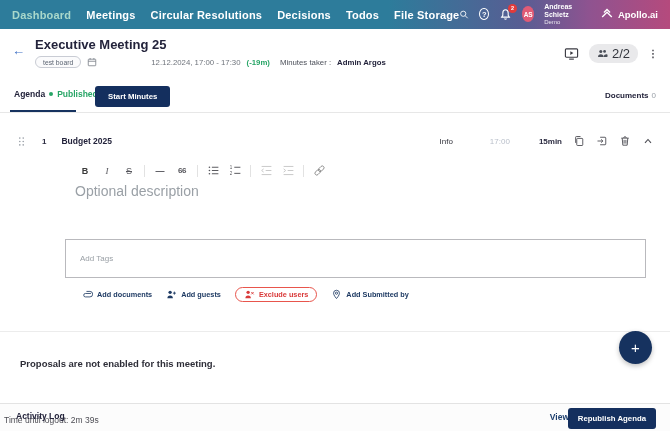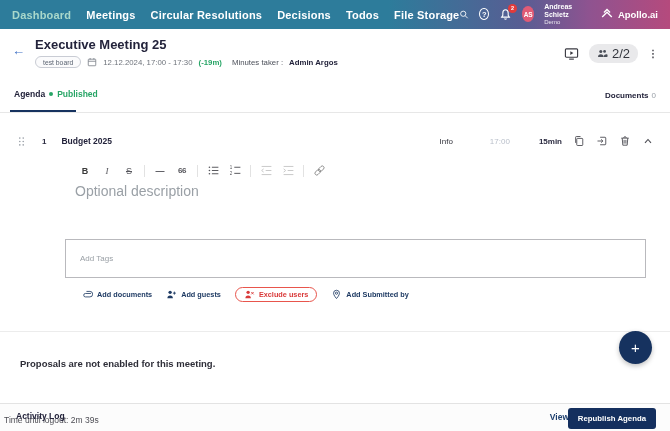--- a/index.html
+++ b/index.html
@@ -27,21 +27,21 @@
   .brand-wrap { display:flex; align-items:center; gap:4px; margin-left:4px; }
   .brand { font-size:9.5px; font-weight:700; color:#fff; }
   .help-circle { width:12px; height:12px; border:1.2px solid #fff; border-radius:50%;
     color:#fff; font-size:7.5px; font-weight:700; display:flex; align-items:center; justify-content:center; }
 
   
   .back-btn { position:absolute; left:12px; top:44px; font-size:13px; color:#3e6fc4; font-weight:700; cursor:pointer; line-height:1; }
   .page-title { position:absolute; left:35px; top:37px; font-size:13px; font-weight:700; color:#23233b; }
   .meta-row { position:absolute; left:35px; top:56px; display:flex; align-items:center; gap:6px; }
   .board-pill { border:1px solid #c9ccd4; border-radius:8px; padding:1.5px 7px; font-size:6.8px; color:#5b6472; background:#fbfbfc; }
-  .meta-date { font-size:7.8px; color:#6f747c; }
+  .meta-date { font-size:7.8px; color:#6f747c;margin-left:48px; }
   .meta-delta { font-size:7.8px; color:#27a566; font-weight:600; }
   .meta-minutes { font-size:7.8px; color:#4c505a; margin-left:4px; }
   .meta-taker { font-size:7.8px; color:#23233b; font-weight:700; }
   .header-right { position:absolute; right:12px; top:44px; display:flex; align-items:center; gap:10px; }
   .attend-pill { background:#e9e9eb; border-radius:9px; padding:2px 8px; display:flex; align-items:center; gap:4px; }
   .attend-count { font-size:13px; font-weight:400; color:#33363d; }
   .kebab { font-size:10px; color:#4a4a52; font-weight:700; letter-spacing:0; cursor:pointer; line-height:1; }
 
   
   .tabbar { position:absolute; top:80px; left:0; right:0; height:33px; border-bottom:1px solid #e7e7e7; background:#fff; }
@@ -182,20 +182,21 @@
     <span class="kebab">⋮</span>
   </div>
 
   <div class="tabbar">
     <div class="tab-agenda">
       <span class="tab-agenda-label">Agenda</span>
       <span class="status-dot"></span>
       <span class="tab-status">Published</span>
     </div>
     <div class="tab-underline"></div>
+    <button class="btn-start">Start Minutes</button>
     <div class="docs-wrap">
       <span class="docs-label">Documents</span>
       <span class="docs-count">0</span>
     </div>
   </div>
 
   <div class="content">
     <div class="item-row">
       <svg class="row-ic" style="margin-left:0;width:11px;height:11px" viewBox="0 0 16 16" fill="#9aa0a8">
         <circle cx="5.5" cy="3" r="1.2"></circle>

